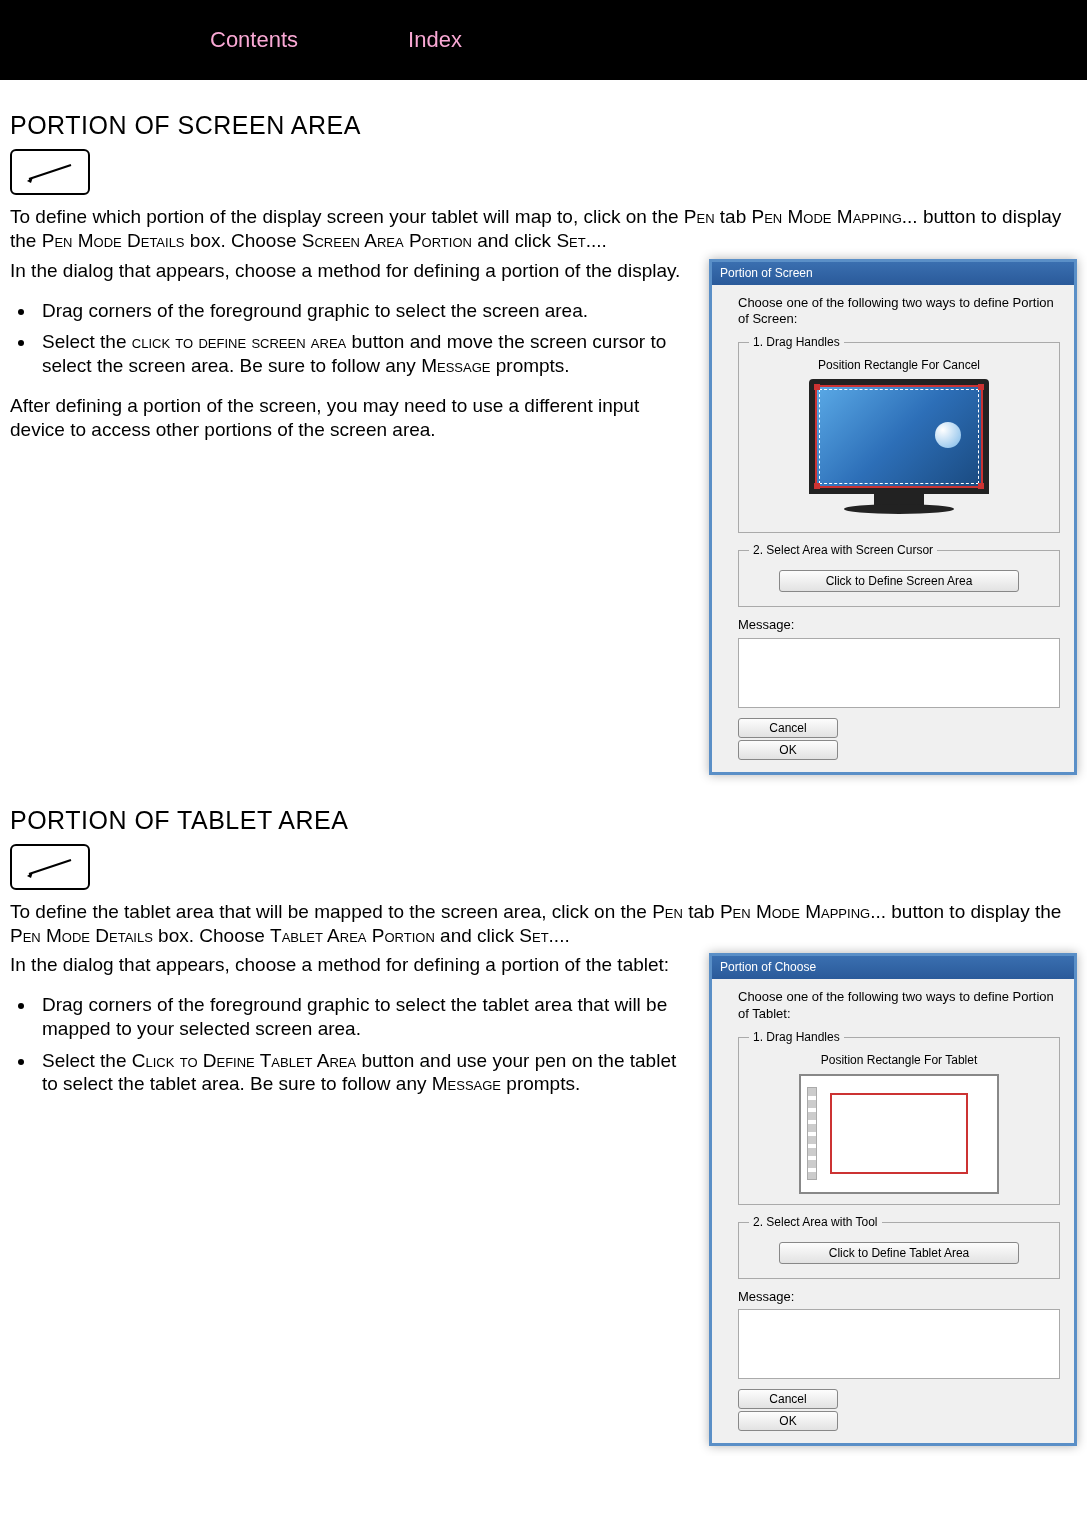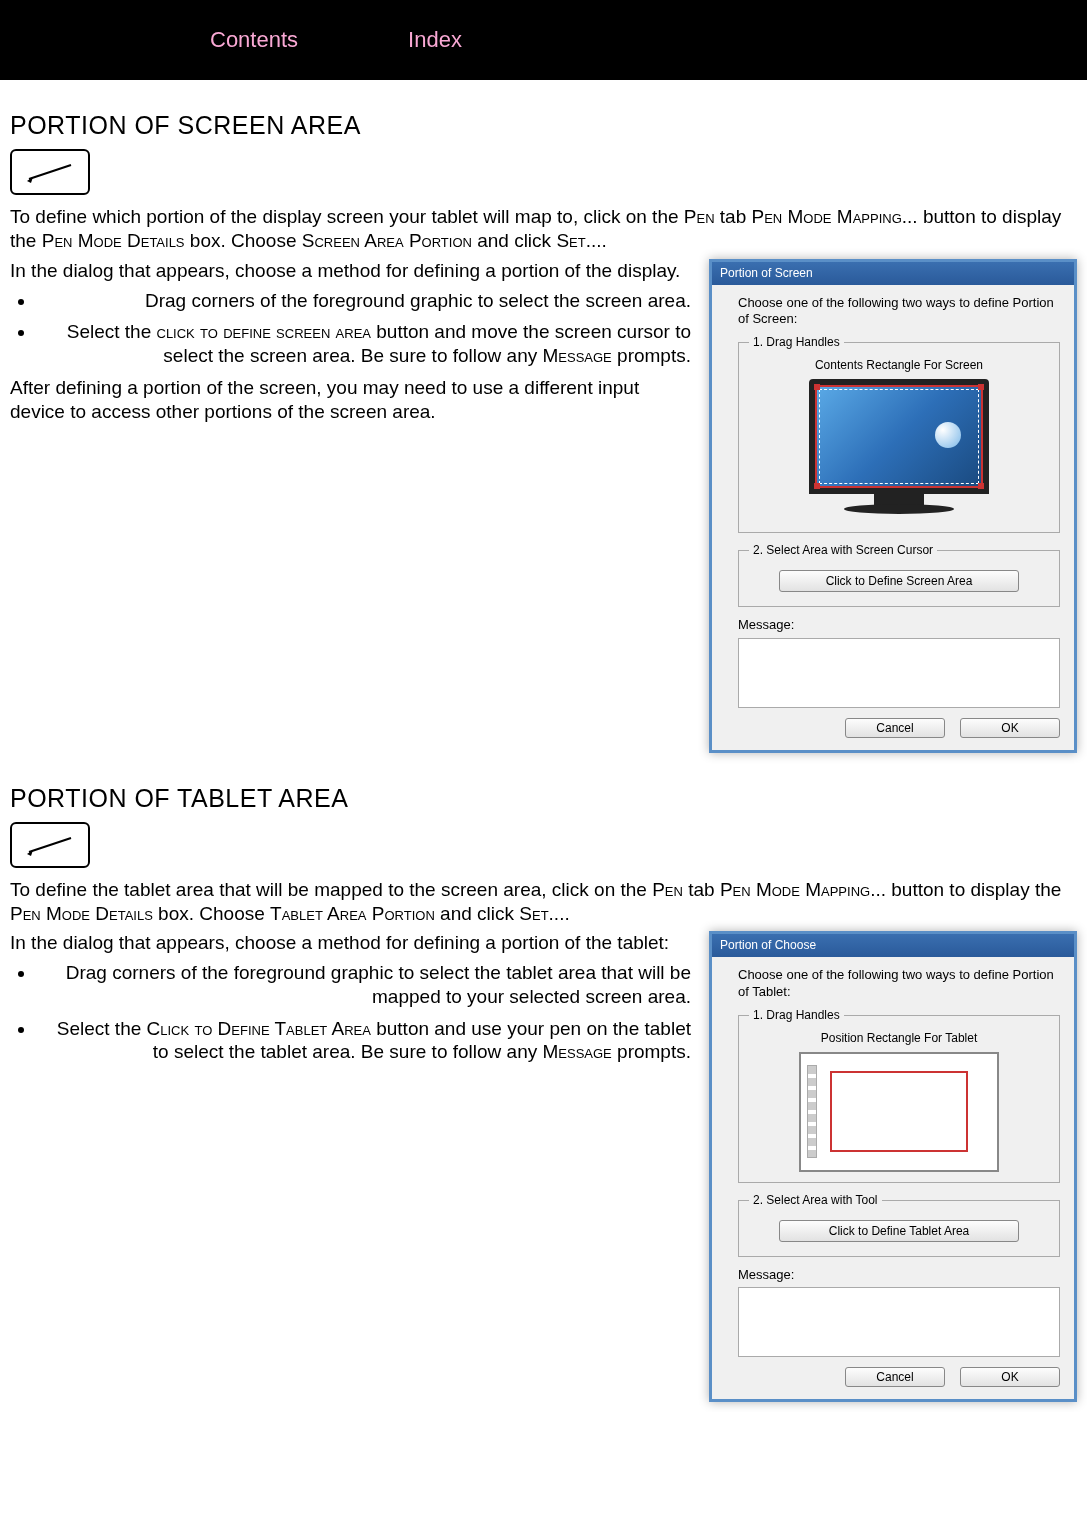--- a/index.html
+++ b/index.html
@@ -62,23 +62,22 @@
   .sc { font-variant: small-caps; }
   .two-col {
     display: flex;
     gap: 18px;
     margin-top: 6px;
   }
   .two-col .text {
     flex: 1;
   }
   ul.bullets {
-    margin: 6px 0;
+    margin: 16px 0;
     padding-left: 26px;
-    text-align: right;
   }
   ul.bullets li {
     margin-bottom: 8px;
     padding-left: 6px;
   }
   .dialog {
     width: 368px;
     border: 3px solid #5a8fc7;
     background: #be185d;
     font-size: 13px;
@@ -200,22 +199,23 @@
   .msgbox {
     width: 100%;
     height: 70px;
     border: 1px solid #aaa;
     background: #fff;
     margin-top: 4px;
   }
   .dlg-buttons {
     display: flex;
     justify-content: flex-end;
-    gap: 15px;
+    gap: 2px;
     margin-top: 10px;
+    flex-direction: column;
   }
   .dlg-buttons button {
     width: 100px;
     padding: 2px 0;
     font-size: 12px;
     background: linear-gradient(#fdfdfd, #e2e2e2);
     border: 1px solid #888;
     border-radius: 3px;
   }
   svg { display: block; }
@@ -258,21 +258,21 @@
       </ul>
       <p class="para">After defining a portion of the screen, you may need to use a different input device to access other portions of the screen area.</p>
     </div>
 
     <div class="dialog">
       <div class="titlebar">Portion of Screen</div>
       <div class="body">
         <div class="intro">Choose one of the following two ways to define Portion of Screen:</div>
         <fieldset>
           <legend>1. Drag Handles</legend>
-          <div class="caption">Contents Rectangle For Screen</div>
+          <div class="caption">Position Rectangle For Cancel</div>
           <div class="monitor">
             <div class="monitor-inner">
               <div class="winicon"></div>
               <div class="selrect"></div>
               <div class="corner tl"></div>
               <div class="corner tr"></div>
               <div class="corner bl"></div>
               <div class="corner br"></div>
             </div>
           </div>

